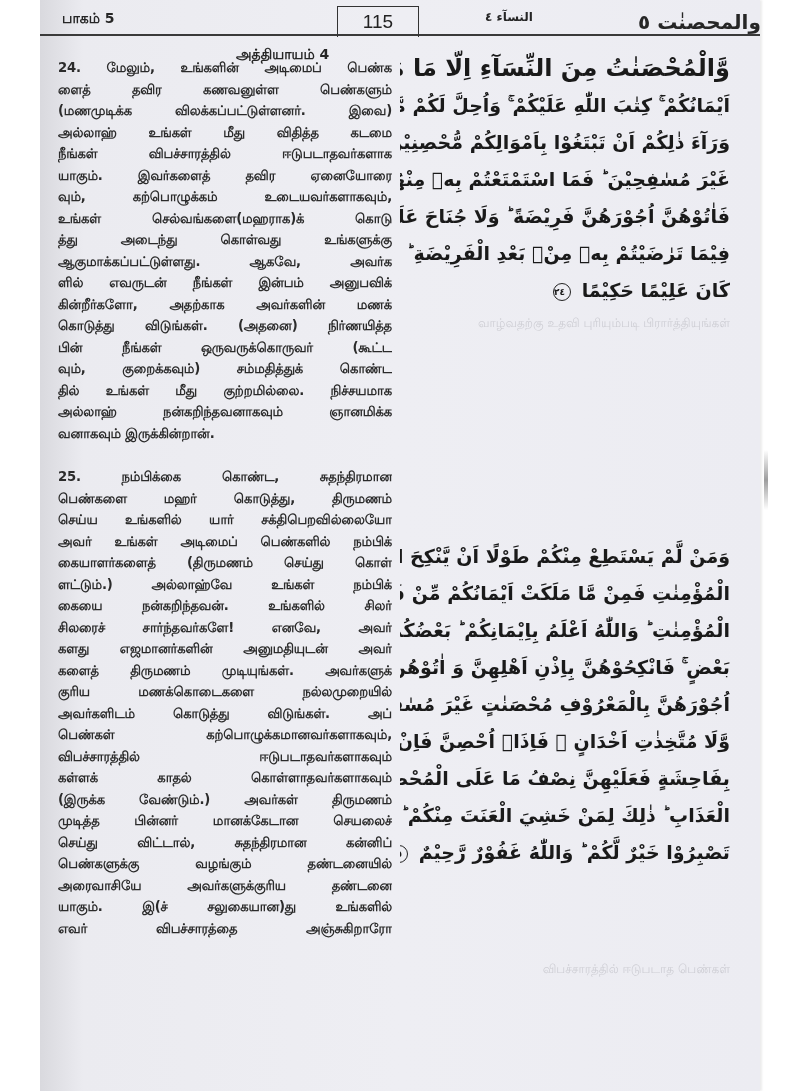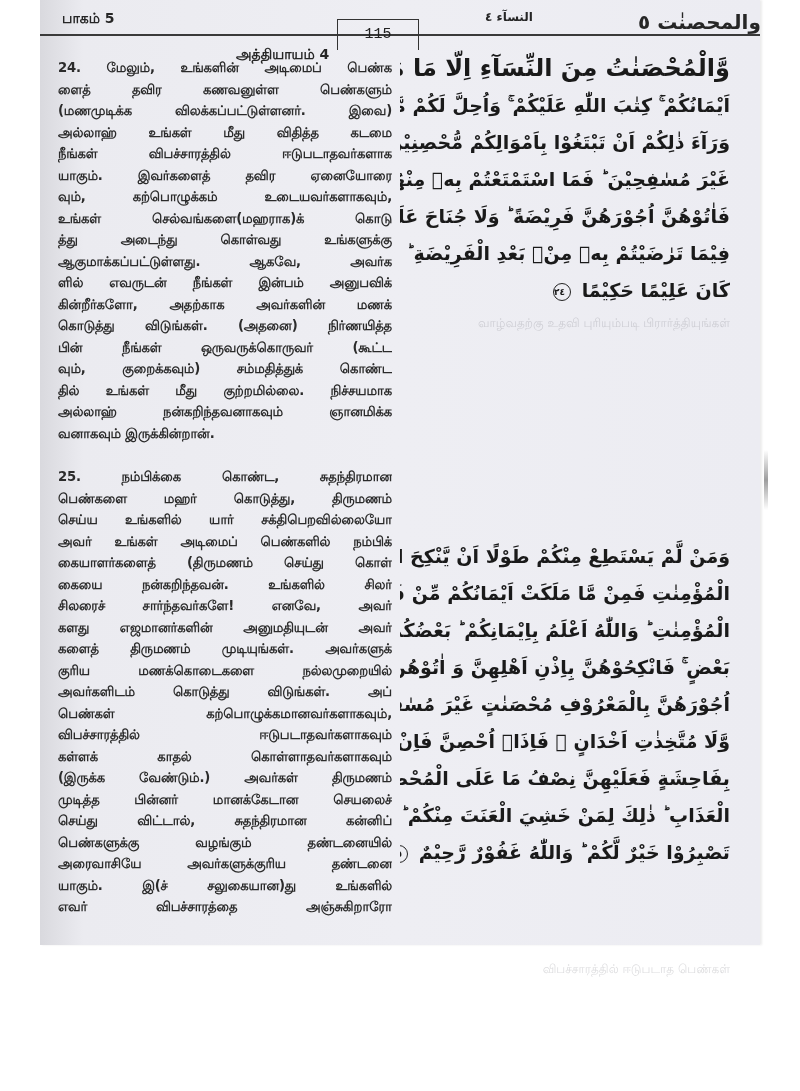--- a/index.html
+++ b/index.html
@@ -12,21 +12,21 @@
       height: 1091px;
       position: relative;
       overflow: hidden;
       font-family: "DejaVu Sans", sans-serif;
     }
     .page {
       position: absolute;
       left: 40px;
       top: 0;
       width: 720px;
-      height: 945px;
+      height: 1091px;
       background: linear-gradient(90deg, #d9d9de 0%, #ebebf0 6%, #eeeef3 50%, #ececf2 100%);
       box-shadow: 2px 0 2px rgba(0,0,0,0.08);
     }
     
     .header {
       position: absolute;
       left: 0;
       top: 0;
       width: 720px;
       height: 34px;
@@ -39,27 +39,27 @@
       font-size: 14px;
       font-weight: bold;
       color: #262626;
       white-space: nowrap;
     }
     .hdr-part-left { left: 22px; }
     .hdr-chapter { left: 196px; margin-top: 36px; }
     .page-num-box {
       position: absolute;
       left: 297px;
-      top: 19px;
+      top: 6px;
       width: 80px;
       height: 30px;
       border: 1.5px solid #333;
       border-bottom: none;
-      font-family: Liberation Mono, monospace;
-      font-size: 15px;
+      font-family: Liberation Sans, sans-serif;
+      font-size: 19px;
       color: #222;
       text-align: center;
       line-height: 30px;
     }
     .hdr-surah { left: 445px; font-family: "DejaVu Sans", sans-serif; direction: rtl; font-size: 12px; }
     .hdr-juz { left: 598px; direction: rtl; font-size: 20px; }
 
     
     .tamil-col {
       position: absolute;
@@ -181,20 +181,21 @@
       <span class="tamil-line">தில் உங்கள் மீது குற்றமில்லை. நிச்சயமாக</span>
       <span class="tamil-line">அல்லாஹ் நன்கறிந்தவனாகவும் ஞானமிக்க</span>
       <span class="tamil-line last">வனாகவும் இருக்கின்றான்.</span>
     </div>
     <div class="verse-block">
       <span class="tamil-line">25. நம்பிக்கை கொண்ட, சுதந்திரமான</span>
       <span class="tamil-line">பெண்களை மஹர் கொடுத்து, திருமணம்</span>
       <span class="tamil-line">செய்ய உங்களில் யார் சக்திபெறவில்லையோ</span>
       <span class="tamil-line">அவர் உங்கள் அடிமைப் பெண்களில் நம்பிக்</span>
       <span class="tamil-line">கையாளர்களைத் (திருமணம் செய்து கொள்</span>
+      <span class="tamil-line">ளட்டும்.) அல்லாஹ்வே உங்கள் நம்பிக்</span>
       <span class="tamil-line">கையை நன்கறிந்தவன். உங்களில் சிலர்</span>
       <span class="tamil-line">சிலரைச் சார்ந்தவர்களே! எனவே, அவர்</span>
       <span class="tamil-line">களது எஜமானர்களின் அனுமதியுடன் அவர்</span>
       <span class="tamil-line">களைத் திருமணம் முடியுங்கள். அவர்களுக்</span>
       <span class="tamil-line">குரிய மணக்கொடைகளை நல்லமுறையில்</span>
       <span class="tamil-line">அவர்களிடம் கொடுத்து விடுங்கள். அப்</span>
       <span class="tamil-line">பெண்கள் கற்பொழுக்கமானவர்களாகவும்,</span>
       <span class="tamil-line">விபச்சாரத்தில் ஈடுபடாதவர்களாகவும்</span>
       <span class="tamil-line">கள்ளக் காதல் கொள்ளாதவர்களாகவும்</span>
       <span class="tamil-line">(இருக்க வேண்டும்.) அவர்கள் திருமணம்</span>

